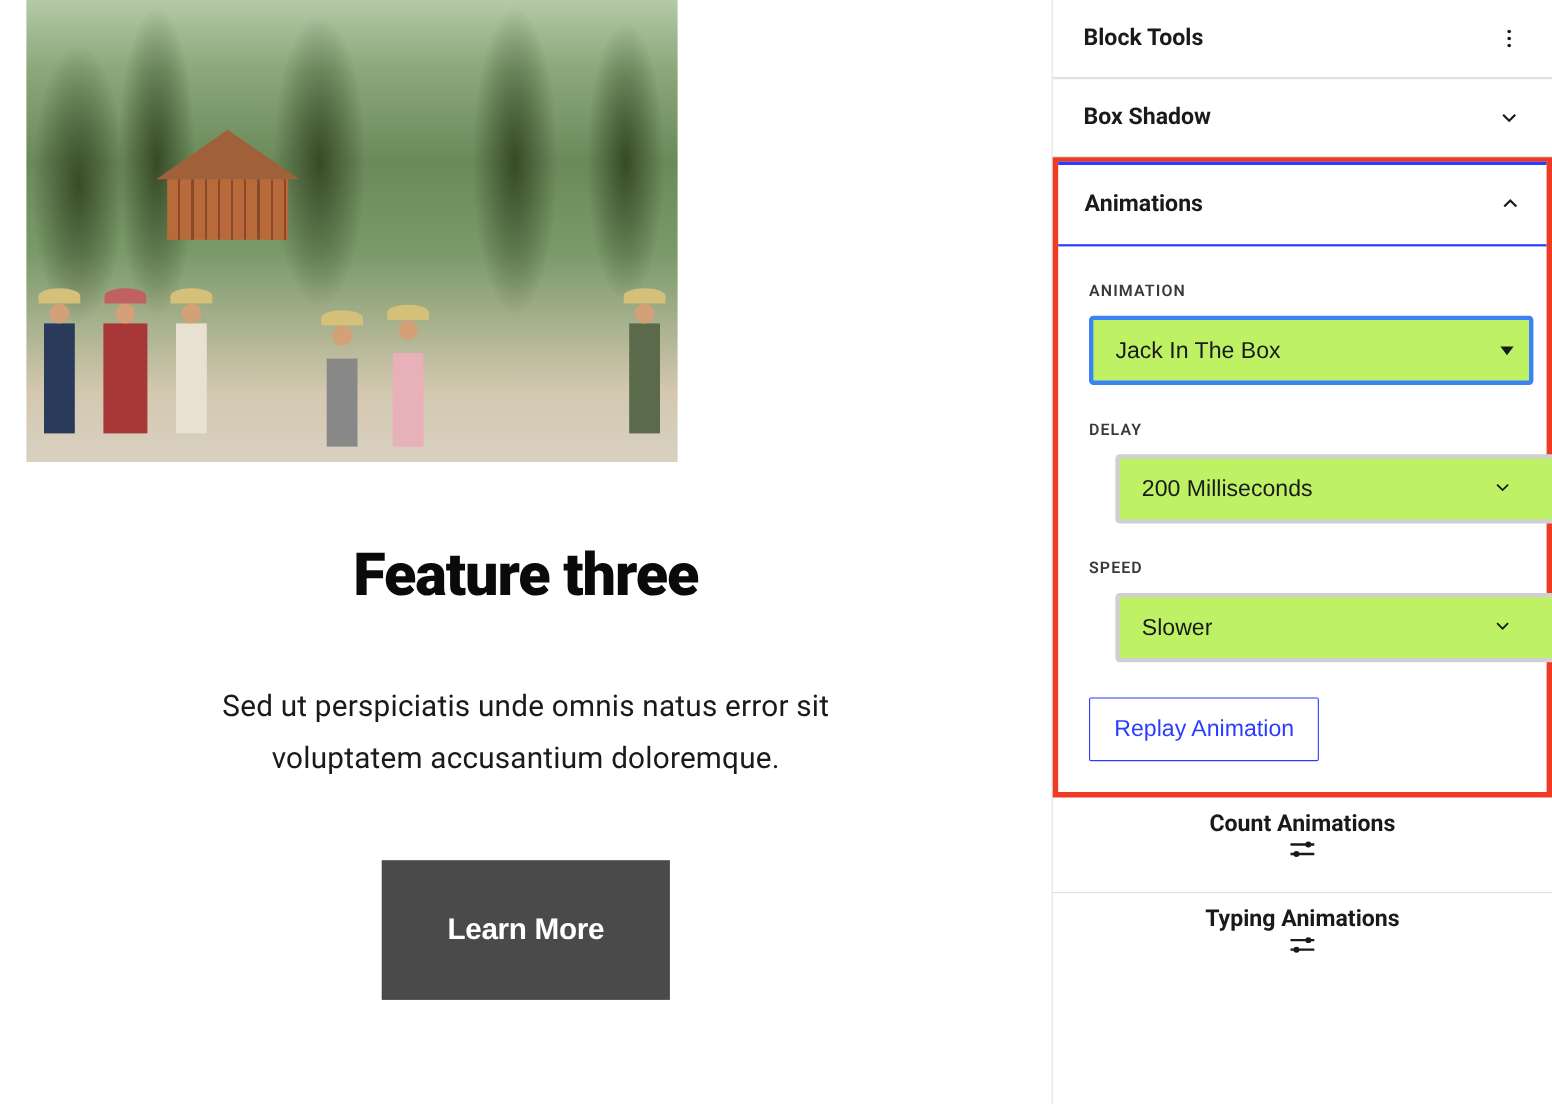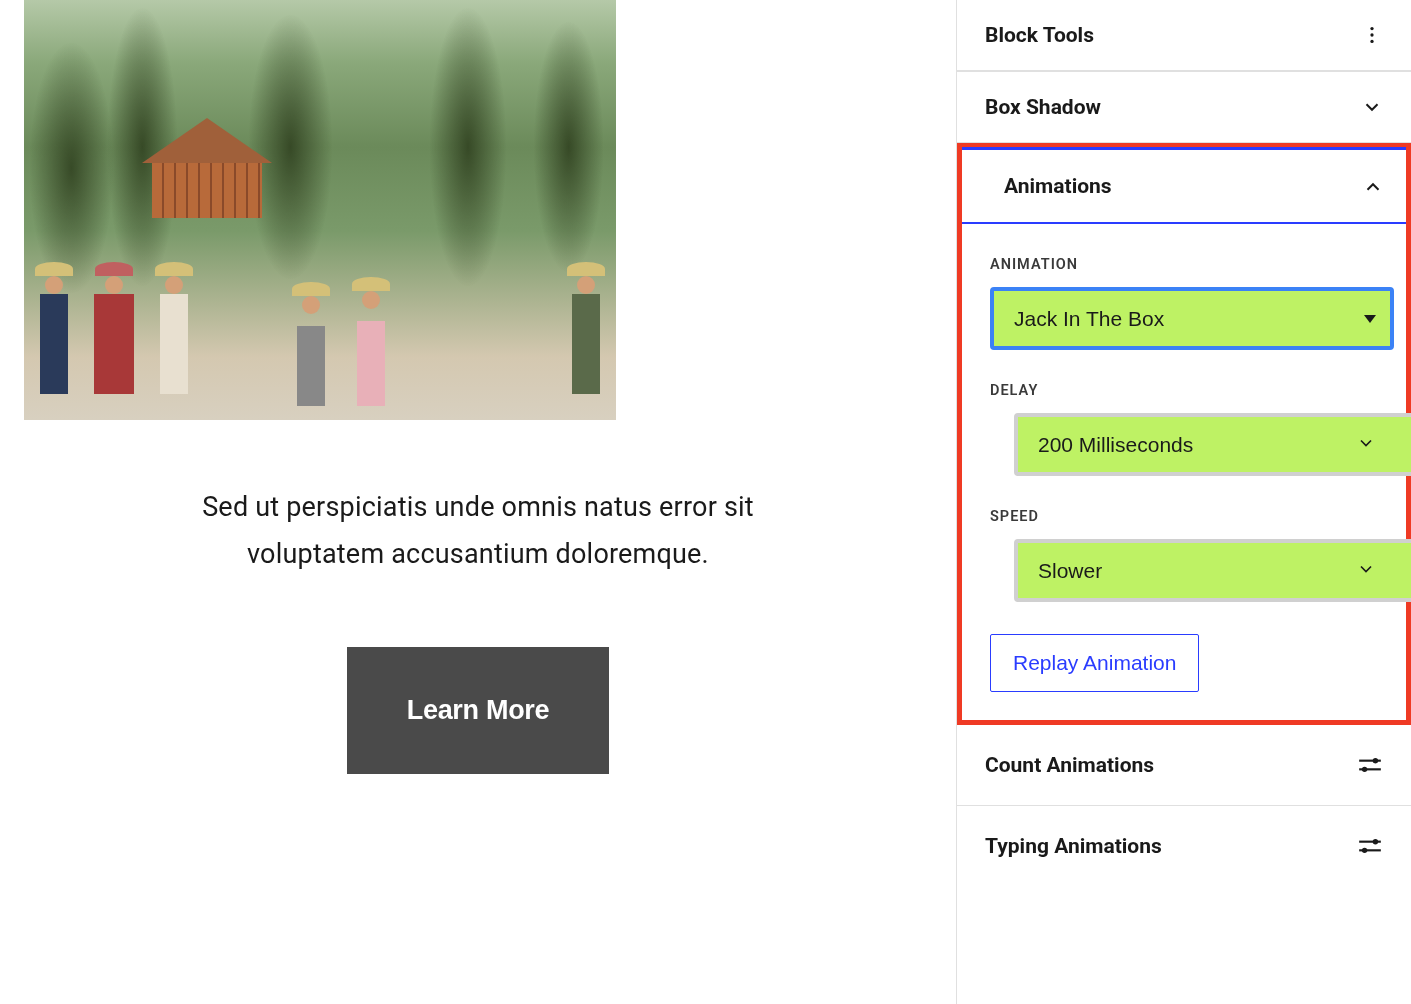--- a/index.html
+++ b/index.html
@@ -189,23 +189,23 @@
     .sliders-icon {
       width: 26px;
       height: 22px;
     }
     .highlight-box {
       border: 5px solid #ef3a24;
       border-top-width: 4px;
     }
     .highlight-header {
       display: flex;
-      align-items: flex-end;
+      align-items: flex-start;
       justify-content: space-between;
-      padding: 24px 22px 24px 42px;
+      padding: 24px 22px 24px 24px;
       border-top: 3px solid #2a3cff;
       border-bottom: 2px solid #2a3cff;
       cursor: pointer;
     }
     .highlight-body {
       padding: 32px 12px 28px 28px;
     }
     .form-group {
       margin-bottom: 32px;
     }
@@ -261,22 +261,23 @@
       border: 1.5px solid #2a3cff;
       background: #fff;
       color: #2a3cff;
       font-size: 21px;
       padding: 16px 22px;
       cursor: pointer;
       border-radius: 2px;
     }
     .bottom-rows .panel-row {
       border-top: none;
-      padding-top: 28px;
+      padding-top: 12px;
       padding-bottom: 28px;
+      flex-direction: column;
     }
     .bottom-rows .panel-row:first-child {
       border-bottom: 1px solid #e0e0e0;
     }
     .bottom-rows .panel-row:last-child {
       border-bottom: none;
     }
   </style>
 </head>
 <body>
@@ -304,20 +305,21 @@
       <div class="person p5">
           <div class="person-body"></div>
         </div>
       <div style="flex:1.3"></div>
       <div class="person p6">
           <div class="person-body"></div>
         </div>
     </div>
   </div>
 
+  <h2 class="feature-title">Feature three</h2>
 
   <p class="feature-text">Sed ut perspiciatis unde omnis natus error sit voluptatem accusantium doloremque.</p>
 
   <button class="learn-more-btn">Learn More</button>
 </div>
 
 <aside class="sidebar">
 
   <div class="panel-row">
     <span class="panel-label">Block Tools</span>

